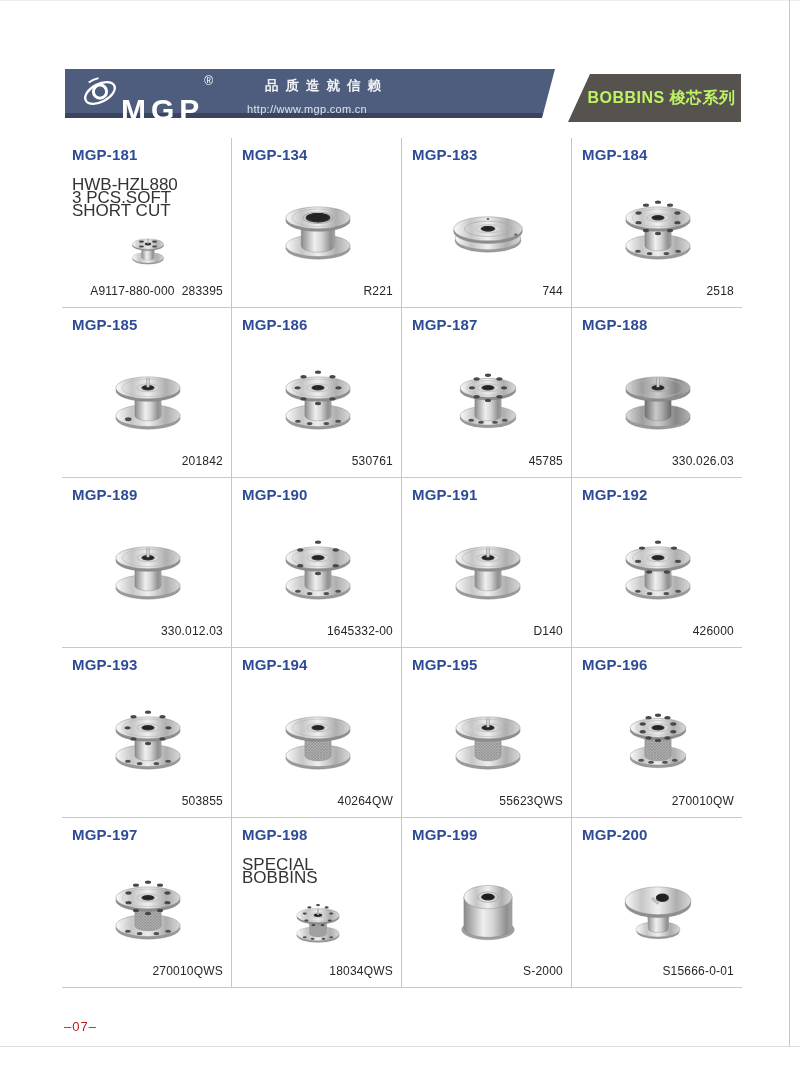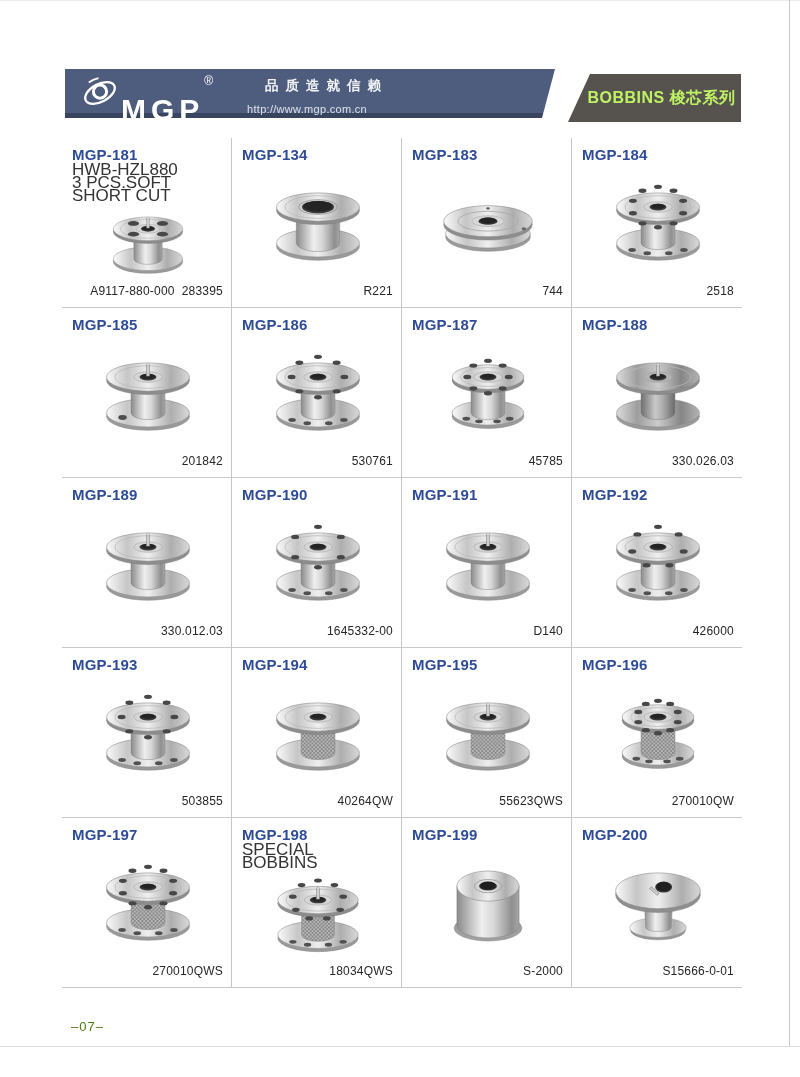--- a/index.html
+++ b/index.html
@@ -30,29 +30,29 @@
     position:absolute;left:503px;top:5px;width:173px;height:48px;background:#56524e;
     clip-path:polygon(22px 0,100% 0,100% 100%,0 100%);
     display:flex;align-items:center;justify-content:center;
   }
   .series-title{color:#bef264;font-size:16px;font-weight:bold;letter-spacing:0.5px;padding-left:14px;white-space:nowrap;}
 
   
   .grid{position:absolute;left:62px;top:138px;width:680px;display:grid;
         grid-template-columns:repeat(4,170px);grid-auto-rows:170px;}
   .cell{box-sizing:border-box;border-right:1px solid #c6c6c6;border-bottom:1px solid #c9c9c9;
-        display:flex;flex-direction:column;padding:8px 8px 9px 10px;}
+        display:flex;flex-direction:column;padding:8px 8px 9px 10px;gap:15px;}
   .cell:nth-child(4n){border-right:none;}
   .model{color:#2e4b97;font-weight:bold;font-size:15px;line-height:17px;letter-spacing:0.2px;}
   .notes{font-size:17px;color:#333333;line-height:13px;}
   .img{flex:1;min-height:0;display:flex;align-items:center;justify-content:center;}
   .img svg{max-width:122px;max-height:98px;width:100%;height:100%;}
   .code{text-align:right;font-size:12px;color:#262626;white-space:pre;letter-spacing:0.2px;}
 
-  .footer{position:absolute;left:64px;top:1019px;font-size:13px;color:#4d7c0f;letter-spacing:1px;margin-left:7px;}
+  .footer{position:absolute;left:64px;top:1019px;font-size:13px;color:#b91c1c;letter-spacing:1px;}
 </style>
 </head>
 <body>
 
 <svg width="0" height="0" style="position:absolute" aria-hidden="true">
   <defs>
     <linearGradient id="gFlange" x1="0" y1="0" x2="1" y2="0">
       <stop offset="0" stop-color="#fafafa"></stop>
         <stop offset="0.25" stop-color="#c6c6c6"></stop>
       <stop offset="0.5" stop-color="#efefef"></stop>

